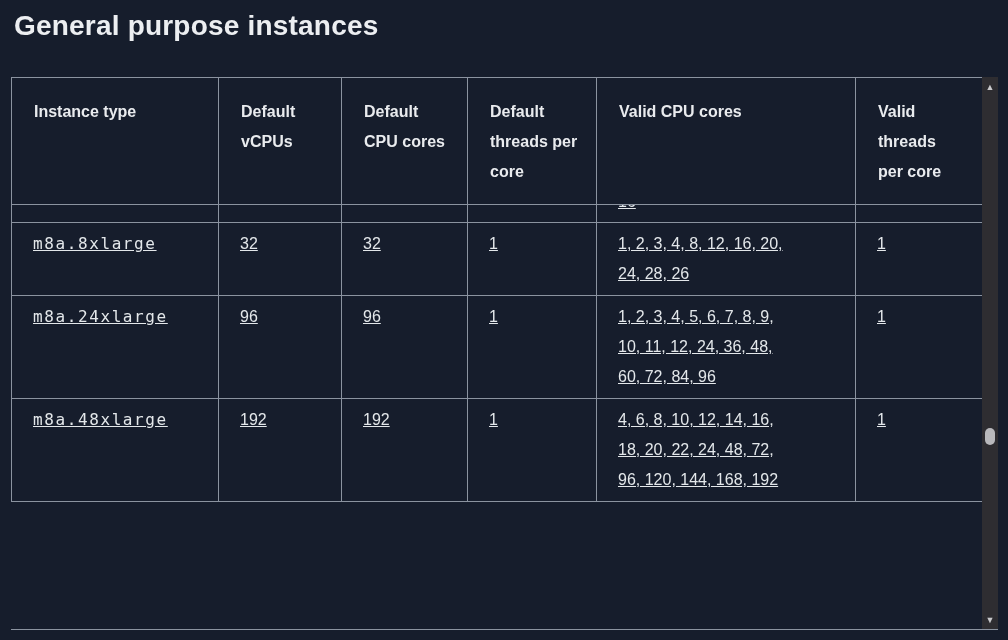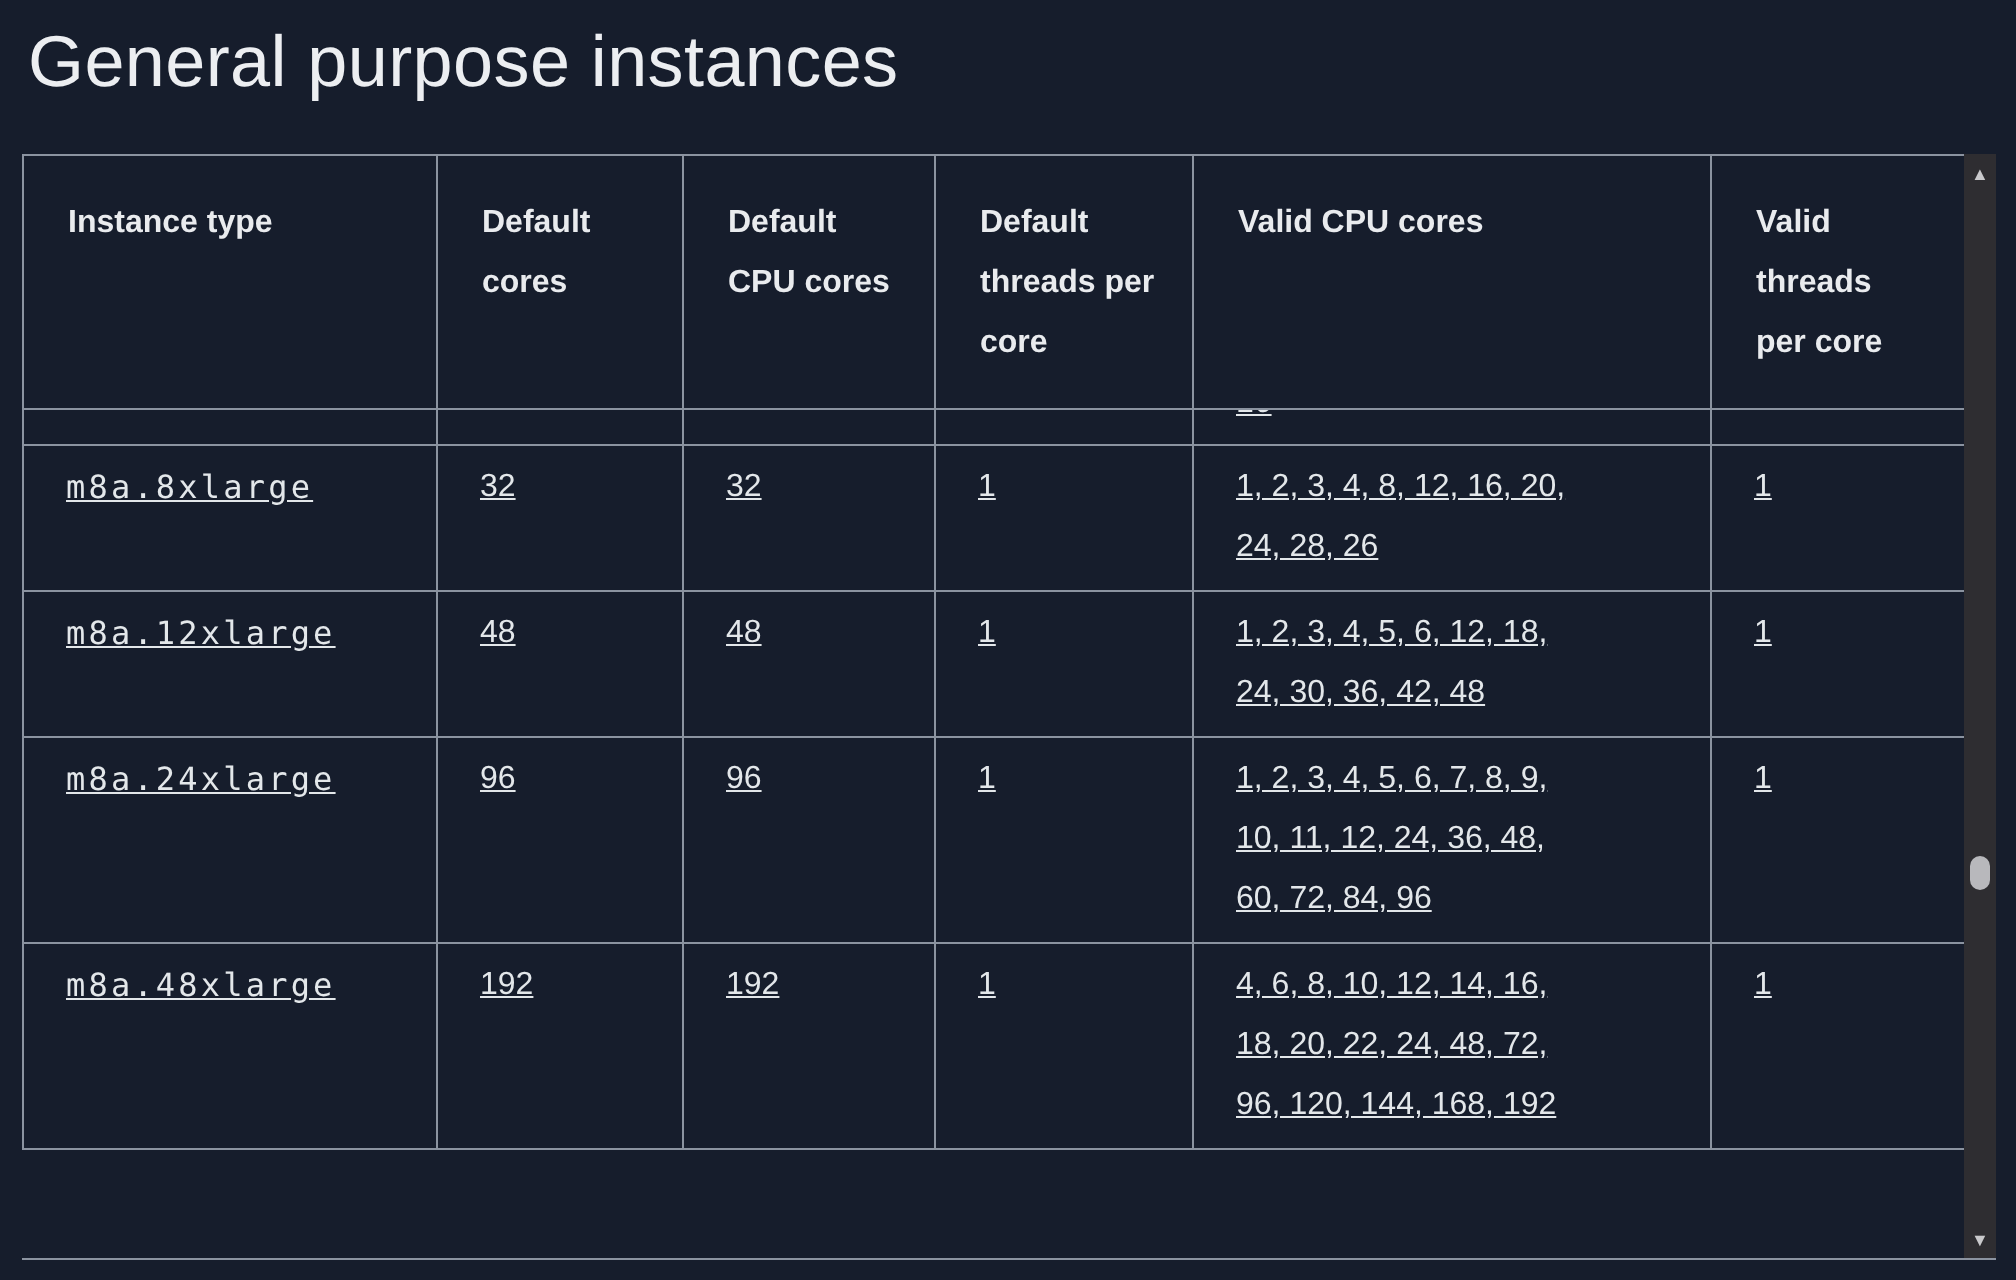--- a/index.html
+++ b/index.html
@@ -8,21 +8,21 @@
     width: 1008px; height: 640px;
     background: #161d2c;
     color: #e3e7ea;
     font-family: "Liberation Sans", sans-serif;
     position: relative;
     overflow: hidden;
   }
   .page-title {
     position: absolute; left: 14px; top: 10px;
     margin: 0;
-    font-size: 36px; font-weight: 400;
+    font-size: 28px; font-weight: 700;
     letter-spacing: 0.2px;
     color: #eceef1;
   }
   .table-wrap {
     position: absolute; left: 11px; top: 77px;
     width: 987px; height: 553px;
     overflow: hidden;
     border-bottom: 1px solid #8b93a0;
   }
   table.instances {
@@ -103,21 +103,21 @@
       <col class="col-type">
         <col class="col-vcpu">
         <col class="col-cores">
       <col class="col-tpc">
         <col class="col-valid">
         <col class="col-vtpc">
     </colgroup>
     <thead>
       <tr>
         <th>Instance type</th>
-        <th>Default cores</th>
+        <th>Default vCPUs</th>
         <th>Default CPU cores</th>
         <th>Default threads per core</th>
         <th>Valid CPU cores</th>
         <th>Valid threads per core</th>
       </tr>
     </thead>
     <tbody>
       <tr class="partial-row">
         <td></td>
         <td></td>
@@ -136,31 +136,20 @@
         <td>32</td>
         <td>32</td>
         <td>1</td>
         <td>
           <div>1, 2, 3, 4, 8, 12, 16, 20,</div>
           <div>24, 28, 26</div>
         </td>
         <td>1</td>
       </tr>
 
-      <tr class="row-h69">
-        <td class="mono">m8a.12xlarge</td>
-        <td>48</td>
-        <td>48</td>
-        <td>1</td>
-        <td>
-          <div>1, 2, 3, 4, 5, 6, 12, 18,</div>
-          <div>24, 30, 36, 42, 48</div>
-        </td>
-        <td>1</td>
-      </tr>
 
 
       <tr class="row-h102">
         <td class="mono">m8a.24xlarge</td>
         <td>96</td>
         <td>96</td>
         <td>1</td>
         <td>
           <div>1, 2, 3, 4, 5, 6, 7, 8, 9,</div>
           <div>10, 11, 12, 24, 36, 48,</div>

